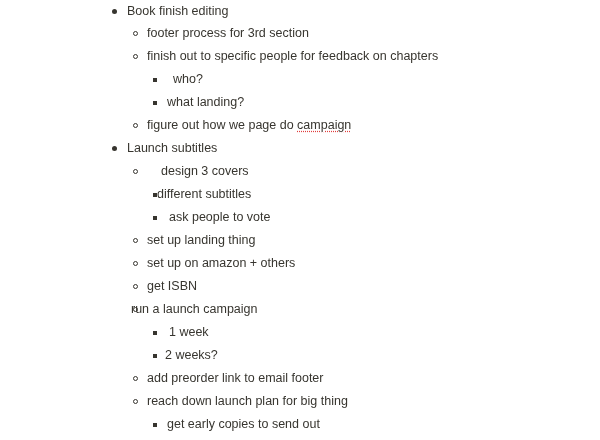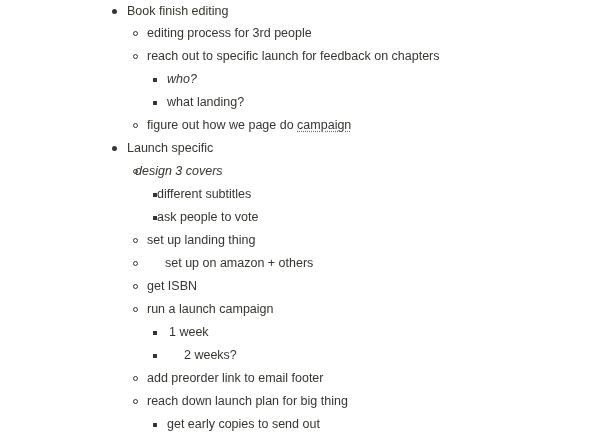--- a/index.html
+++ b/index.html
@@ -70,119 +70,119 @@
     <span class="bullet b1" style="left:109px;">
         <span class="dot"></span>
       </span>
     <span class="text" style="left:127px;">Book finish editing</span>
   </div>
 
   <div class="row" style="top:22px;">
     <span class="bullet b2" style="left:130px;">
         <span class="dot"></span>
       </span>
-    <span class="text" style="left:147px;">editing process for 3rd people</span>
+    <span class="text" style="left:147px;">footer process for 3rd section</span>
   </div>
 
   <div class="row" style="top:45px;">
     <span class="bullet b2" style="left:130px;">
         <span class="dot"></span>
       </span>
-    <span class="text" style="left:147px;">reach out to specific launch for feedback on chapters</span>
+    <span class="text" style="left:147px;">finish out to specific people for feedback on chapters</span>
   </div>
 
   <div class="row" style="top:68px;">
     <span class="bullet b3" style="left:150px;">
         <span class="dot"></span>
       </span>
-    <span class="text" style="left:167px;font-style:italic;">who?</span>
+    <span class="text" style="left:173px;">who?</span>
   </div>
 
   <div class="row" style="top:91px;">
     <span class="bullet b3" style="left:150px;">
         <span class="dot"></span>
       </span>
     <span class="text" style="left:167px;">what landing?</span>
   </div>
 
   <div class="row" style="top:114px;">
     <span class="bullet b2" style="left:130px;">
         <span class="dot"></span>
       </span>
     <span class="text" style="left:147px;"><span>figure out how we page do </span><span class="spell">campaign</span></span>
   </div>
 
   <div class="row" style="top:137px;">
     <span class="bullet b1" style="left:109px;">
         <span class="dot"></span>
       </span>
-    <span class="text" style="left:127px;">Launch specific</span>
+    <span class="text" style="left:127px;">Launch subtitles</span>
   </div>
 
   <div class="row" style="top:160px;">
     <span class="bullet b2" style="left:130px;">
         <span class="dot"></span>
       </span>
-    <span class="text" style="left:135px;font-style:italic;">design 3 covers</span>
+    <span class="text" style="left:161px;">design 3 covers</span>
   </div>
 
   <div class="row" style="top:183px;">
     <span class="bullet b3" style="left:150px;">
         <span class="dot"></span>
       </span>
     <span class="text" style="left:157px;">different subtitles</span>
   </div>
 
   <div class="row" style="top:206px;">
     <span class="bullet b3" style="left:150px;">
         <span class="dot"></span>
       </span>
-    <span class="text" style="left:157px;text-align:right;">ask people to vote</span>
+    <span class="text" style="left:169px;text-align:right;">ask people to vote</span>
   </div>
 
   <div class="row" style="top:229px;">
     <span class="bullet b2" style="left:130px;">
         <span class="dot"></span>
       </span>
     <span class="text" style="left:147px;">set up landing thing</span>
   </div>
 
   <div class="row" style="top:252px;">
     <span class="bullet b2" style="left:130px;">
         <span class="dot"></span>
       </span>
-    <span class="text" style="left:165px;">set up on amazon + others</span>
+    <span class="text" style="left:147px;">set up on amazon + others</span>
   </div>
 
   <div class="row" style="top:275px;">
     <span class="bullet b2" style="left:130px;">
         <span class="dot"></span>
       </span>
     <span class="text" style="left:147px;">get ISBN</span>
   </div>
 
   <div class="row" style="top:298px;">
     <span class="bullet b2" style="left:130px;">
         <span class="dot"></span>
       </span>
-    <span class="text" style="left:147px;">run a launch campaign</span>
+    <span class="text" style="left:131px;">run a launch campaign</span>
   </div>
 
   <div class="row" style="top:321px;">
     <span class="bullet b3" style="left:150px;">
         <span class="dot"></span>
       </span>
     <span class="text" style="left:169px;">1 week</span>
   </div>
 
   <div class="row" style="top:344px;">
     <span class="bullet b3" style="left:150px;">
         <span class="dot"></span>
       </span>
-    <span class="text" style="left:184px;">2 weeks?</span>
+    <span class="text" style="left:165px;">2 weeks?</span>
   </div>
 
   <div class="row" style="top:367px;">
     <span class="bullet b2" style="left:130px;">
         <span class="dot"></span>
       </span>
     <span class="text" style="left:147px;">add preorder link to email footer</span>
   </div>
 
   <div class="row" style="top:390px;">

